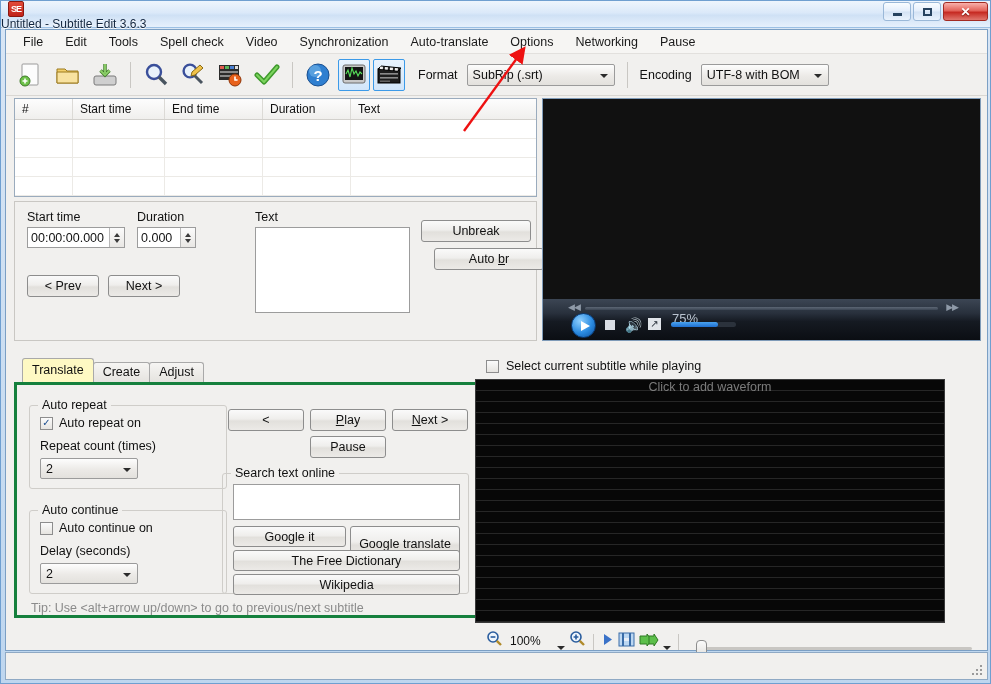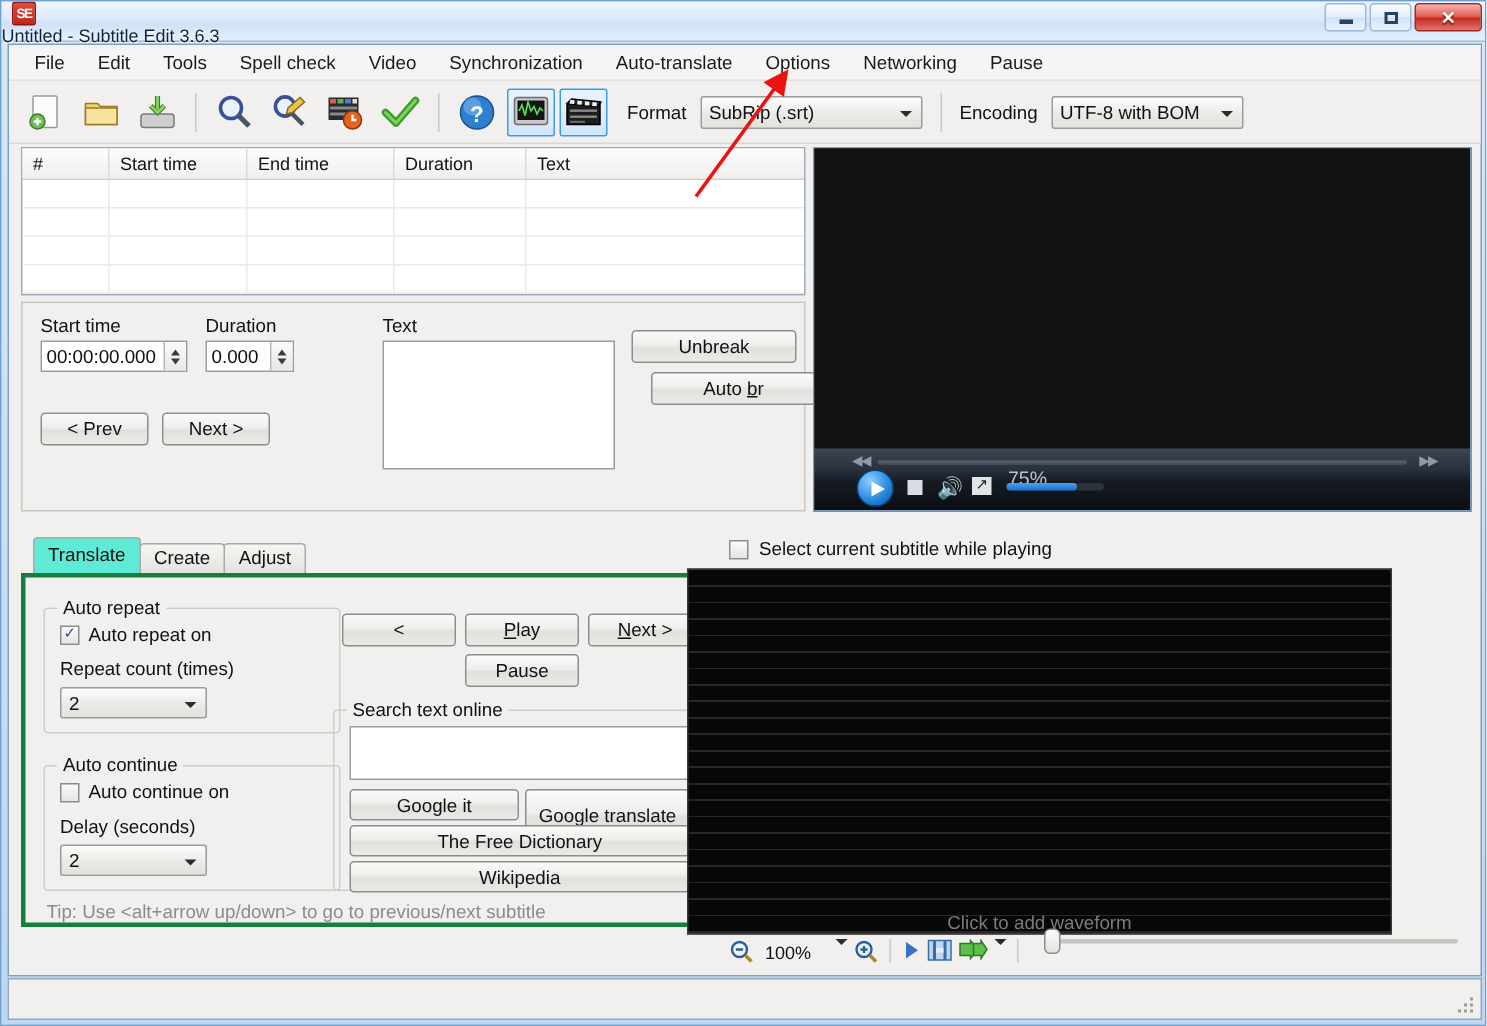--- a/index.html
+++ b/index.html
@@ -194,21 +194,21 @@
   .lower { position: relative; height: 272px; }
   .tabhost { position: absolute; left: 8px; top: 6px; width: 465px; height: 258px; }
   .tabstrip { display: flex; align-items: flex-end; height: 22px; padding-left: 8px; }
   .tab {
     height: 20px; padding: 2px 9px 0 9px; font-size: 12.5px; color: #111;
     background: linear-gradient(180deg,#f6f5f3,#e5e3df);
     border: 1px solid #a9a9a9; border-bottom: none;
     border-radius: 3px 3px 0 0; margin-right: -1px;
   }
   .tab.active {
-    background: #5eead4; height: 24px; padding-top: 4px; position: relative; z-index: 2;
+    background: #fef9c3; height: 24px; padding-top: 4px; position: relative; z-index: 2;
   }
   .tabbody {
     height: 236px; background: #f1f0ee; border: 3px solid #15803d;
   }
   .group {
     position: absolute; border: 1px solid #cfcdc9; border-radius: 3px;
   }
   .group-title {
     position: absolute; top: -8px; left: 8px; background: #f1f0ee;
     padding: 0 4px; font-size: 12.5px; color: #111;
@@ -216,32 +216,32 @@
   .chk {
     width: 13px; height: 13px; border: 1px solid #8d8d8d;
     background: linear-gradient(180deg,#fbfbfb,#e6e4e0);
     display: inline-flex; align-items: center; justify-content: center;
     color: #1a4d8f; font-size: 10px; line-height: 1;
   }
   .tip { color: #8b8b8b; font-size: 12.5px; }
 
   
   .wave-area {
-    position: absolute; left: 452px; top: 25px; width: 470px; height: 244px;
+    position: absolute; left: 469px; top: 25px; width: 470px; height: 244px;
     background:
       repeating-linear-gradient(0deg, #262626 0px, #262626 1px, #070707 1px, #070707 11px),
       repeating-linear-gradient(90deg, #262626 0px, #262626 1px, #070707 1px, #070707 11px);
     background-color: #070707;
     border: 1px solid #3a3a3a;
-    display: flex; align-items: flex-end; justify-content: center;
+    display: flex; align-items: flex-start; justify-content: center;
   }
   .wave-hint { color: #7b7b7b; font-size: 12.5px; }
   .wave-toolbar {
     position: absolute; left: 480px; top: 272px; width: 494px; height: 24px;
-    display: flex; align-items: flex-start; gap: 4px;
+    display: flex; align-items: flex-end; gap: 4px;
   }
   .zoom-val {
     width: 46px; height: 18px; font-size: 12px; color: #111; padding-left: 3px;
     display: flex; align-items: center;
   }
   .small-arrow {
     width: 0; height: 0; border-left: 4px solid transparent; border-right: 4px solid transparent;
     border-top: 4px solid #2b2b2b;
   }
   .wt-sep { width: 1px; height: 16px; background: #c9c7c3; margin: 0 3px; }

